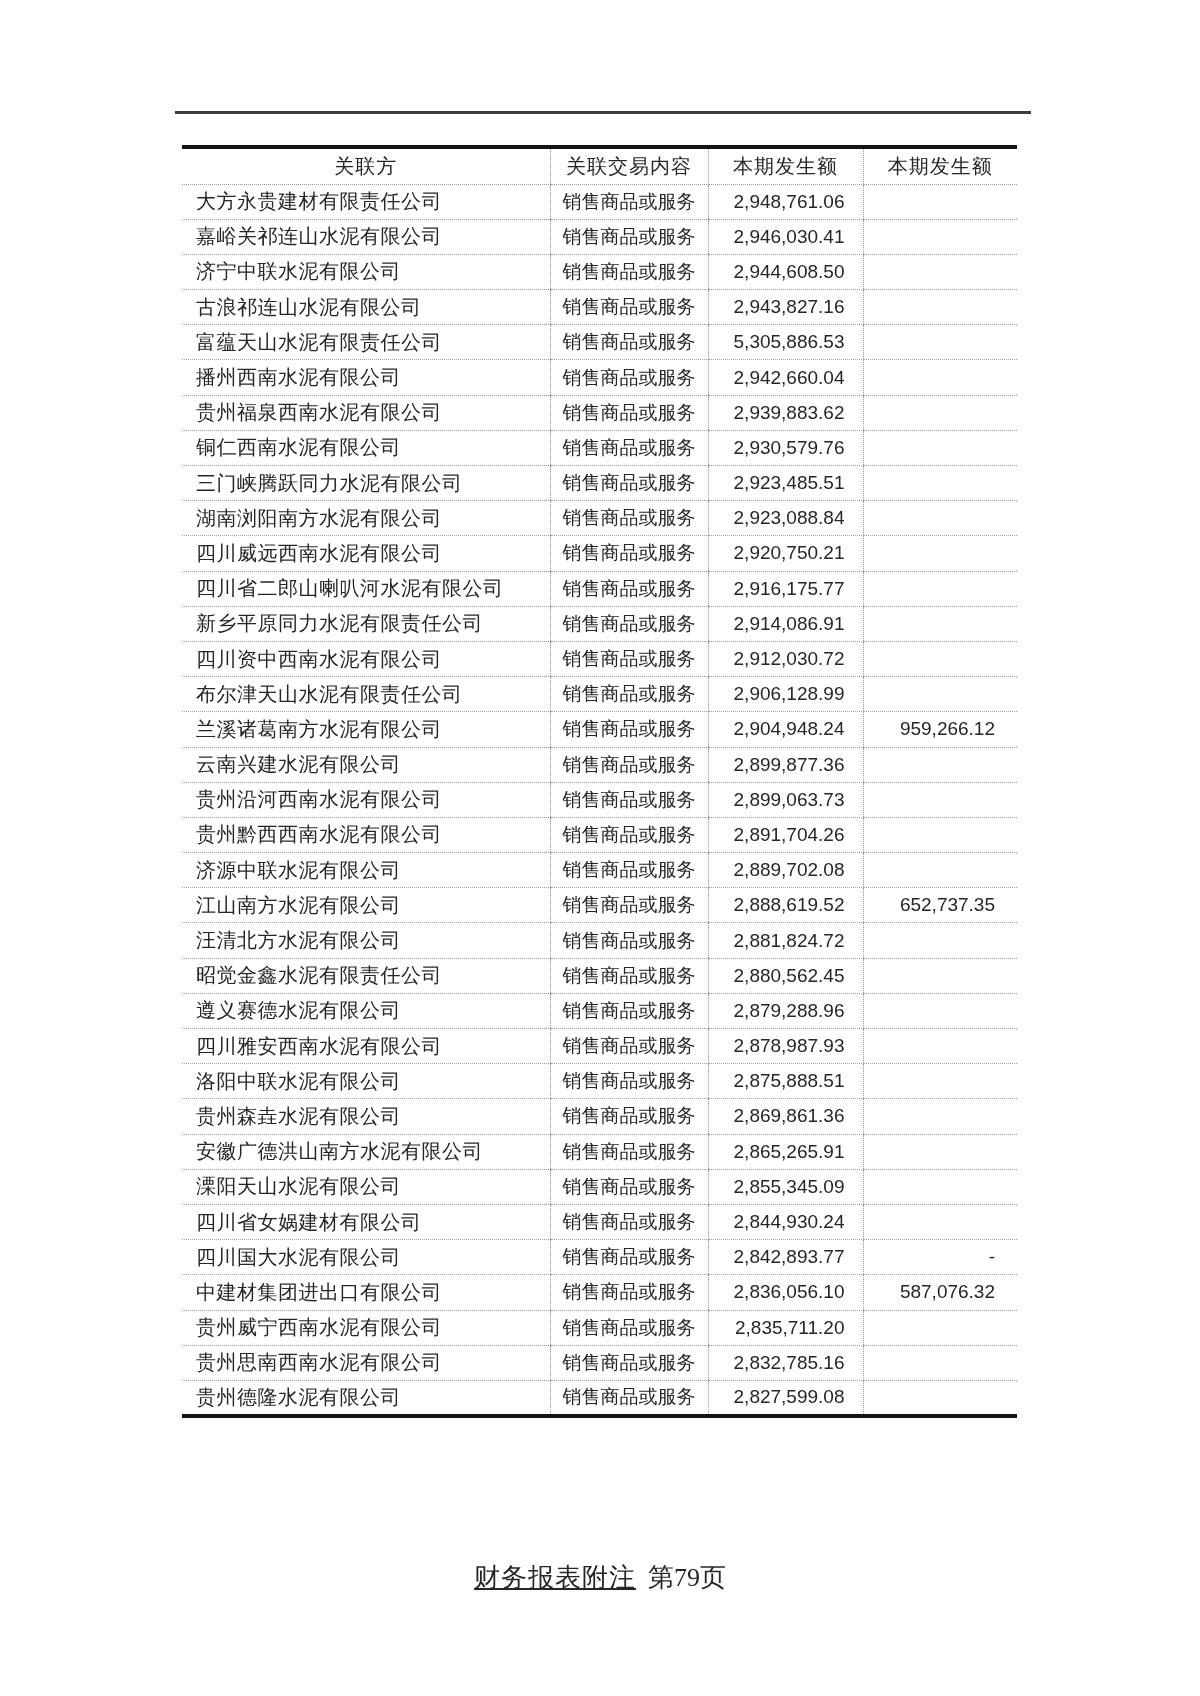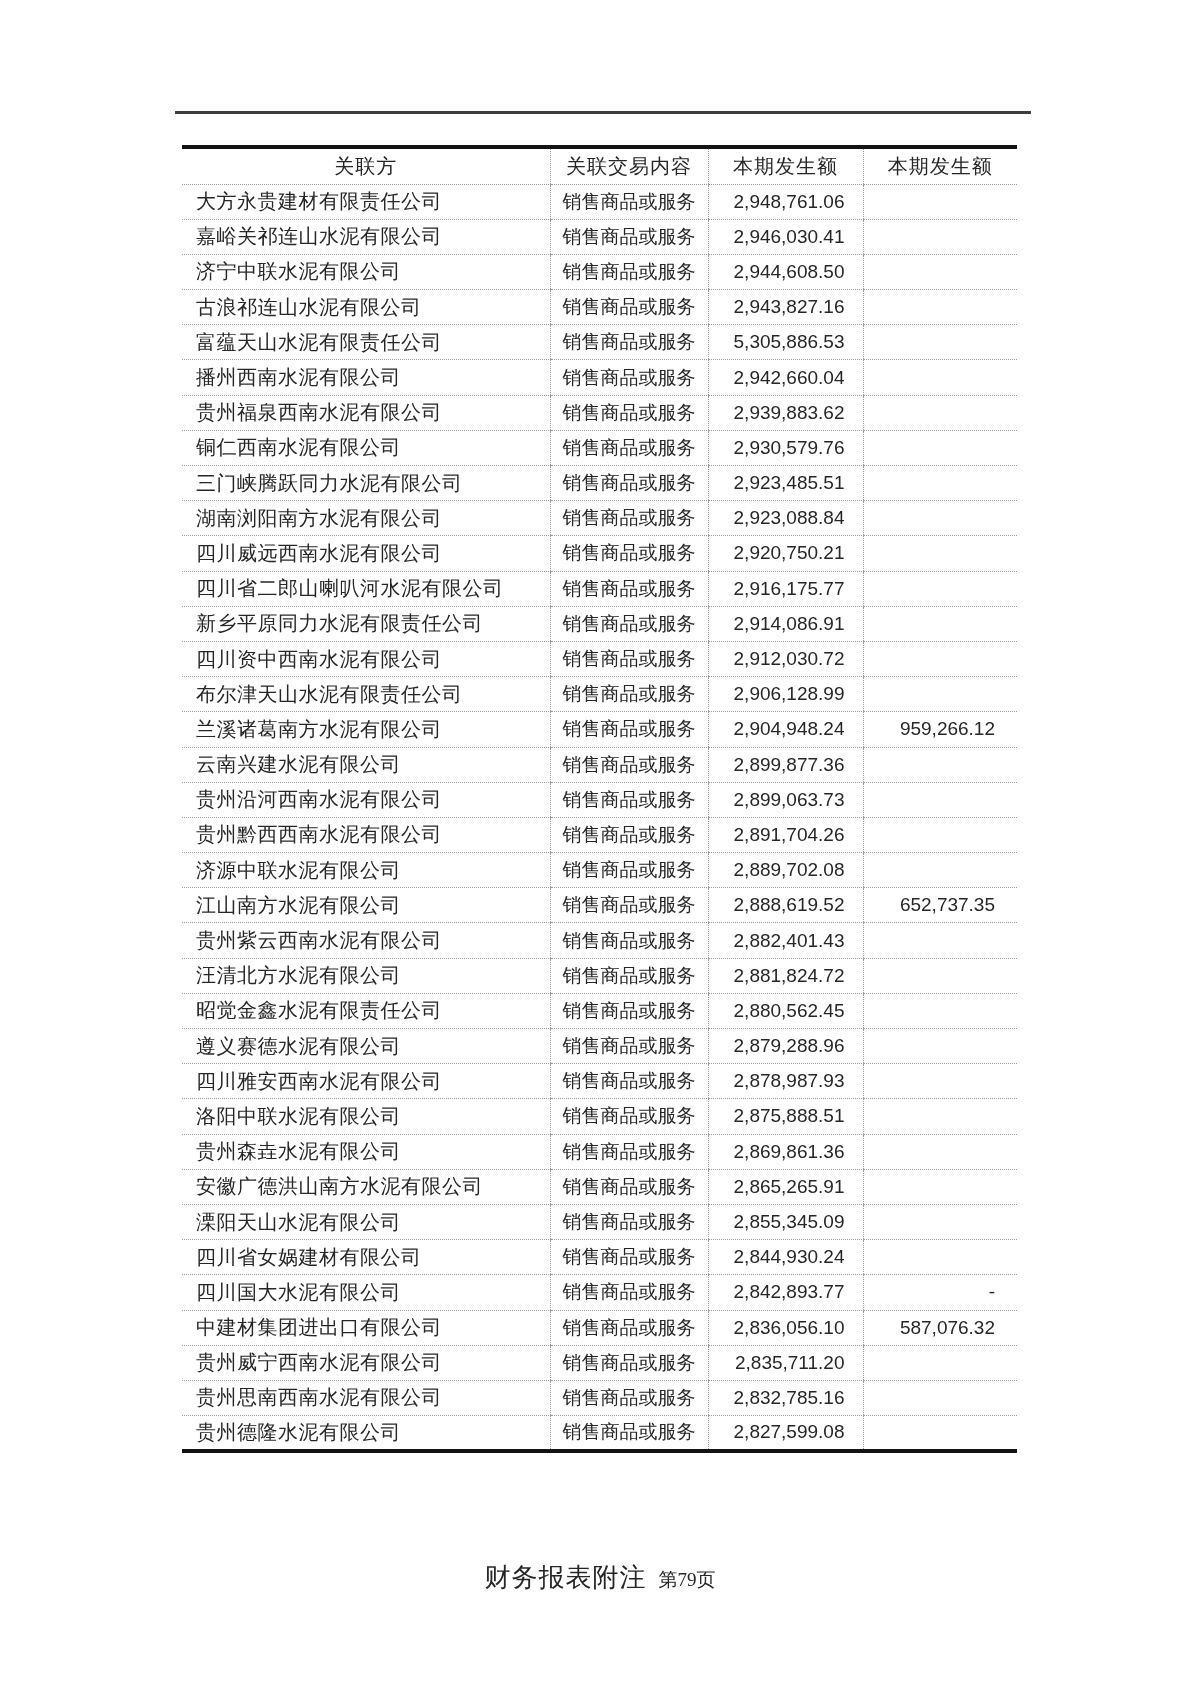--- a/index.html
+++ b/index.html
@@ -81,23 +81,24 @@
   .footer {
     position: absolute;
     left: 0;
     top: 1560px;
     width: 1200px;
     text-align: center;
   }
   .footer .footer-title {
     font-size: 26px;
     letter-spacing: 1px;
+    text-decoration: underline;
   }
   .footer .footer-page {
-    font-size: 19px;
+    font-size: 26px;
     margin-left: 12px;
   }
 </style>
 </head>
 <body>
 
 <div class="page">
 
   <div class="top-rule"></div>
 
@@ -237,26 +238,20 @@
           <td class="cell-current">2,889,702.08</td>
           <td class="cell-prior"></td>
         </tr>
         <tr>
           <td class="cell-party">江山南方水泥有限公司</td>
           <td class="cell-content">销售商品或服务</td>
           <td class="cell-current">2,888,619.52</td>
           <td class="cell-prior">652,737.35</td>
         </tr>
         <tr>
-          <td class="cell-party">贵州紫云西南水泥有限公司</td>
-          <td class="cell-content">销售商品或服务</td>
-          <td class="cell-current">2,882,401.43</td>
-          <td class="cell-prior"></td>
-        </tr>
-        <tr>
           <td class="cell-party">汪清北方水泥有限公司</td>
           <td class="cell-content">销售商品或服务</td>
           <td class="cell-current">2,881,824.72</td>
           <td class="cell-prior"></td>
         </tr>
         <tr>
           <td class="cell-party">昭觉金鑫水泥有限责任公司</td>
           <td class="cell-content">销售商品或服务</td>
           <td class="cell-current">2,880,562.45</td>
           <td class="cell-prior"></td>

